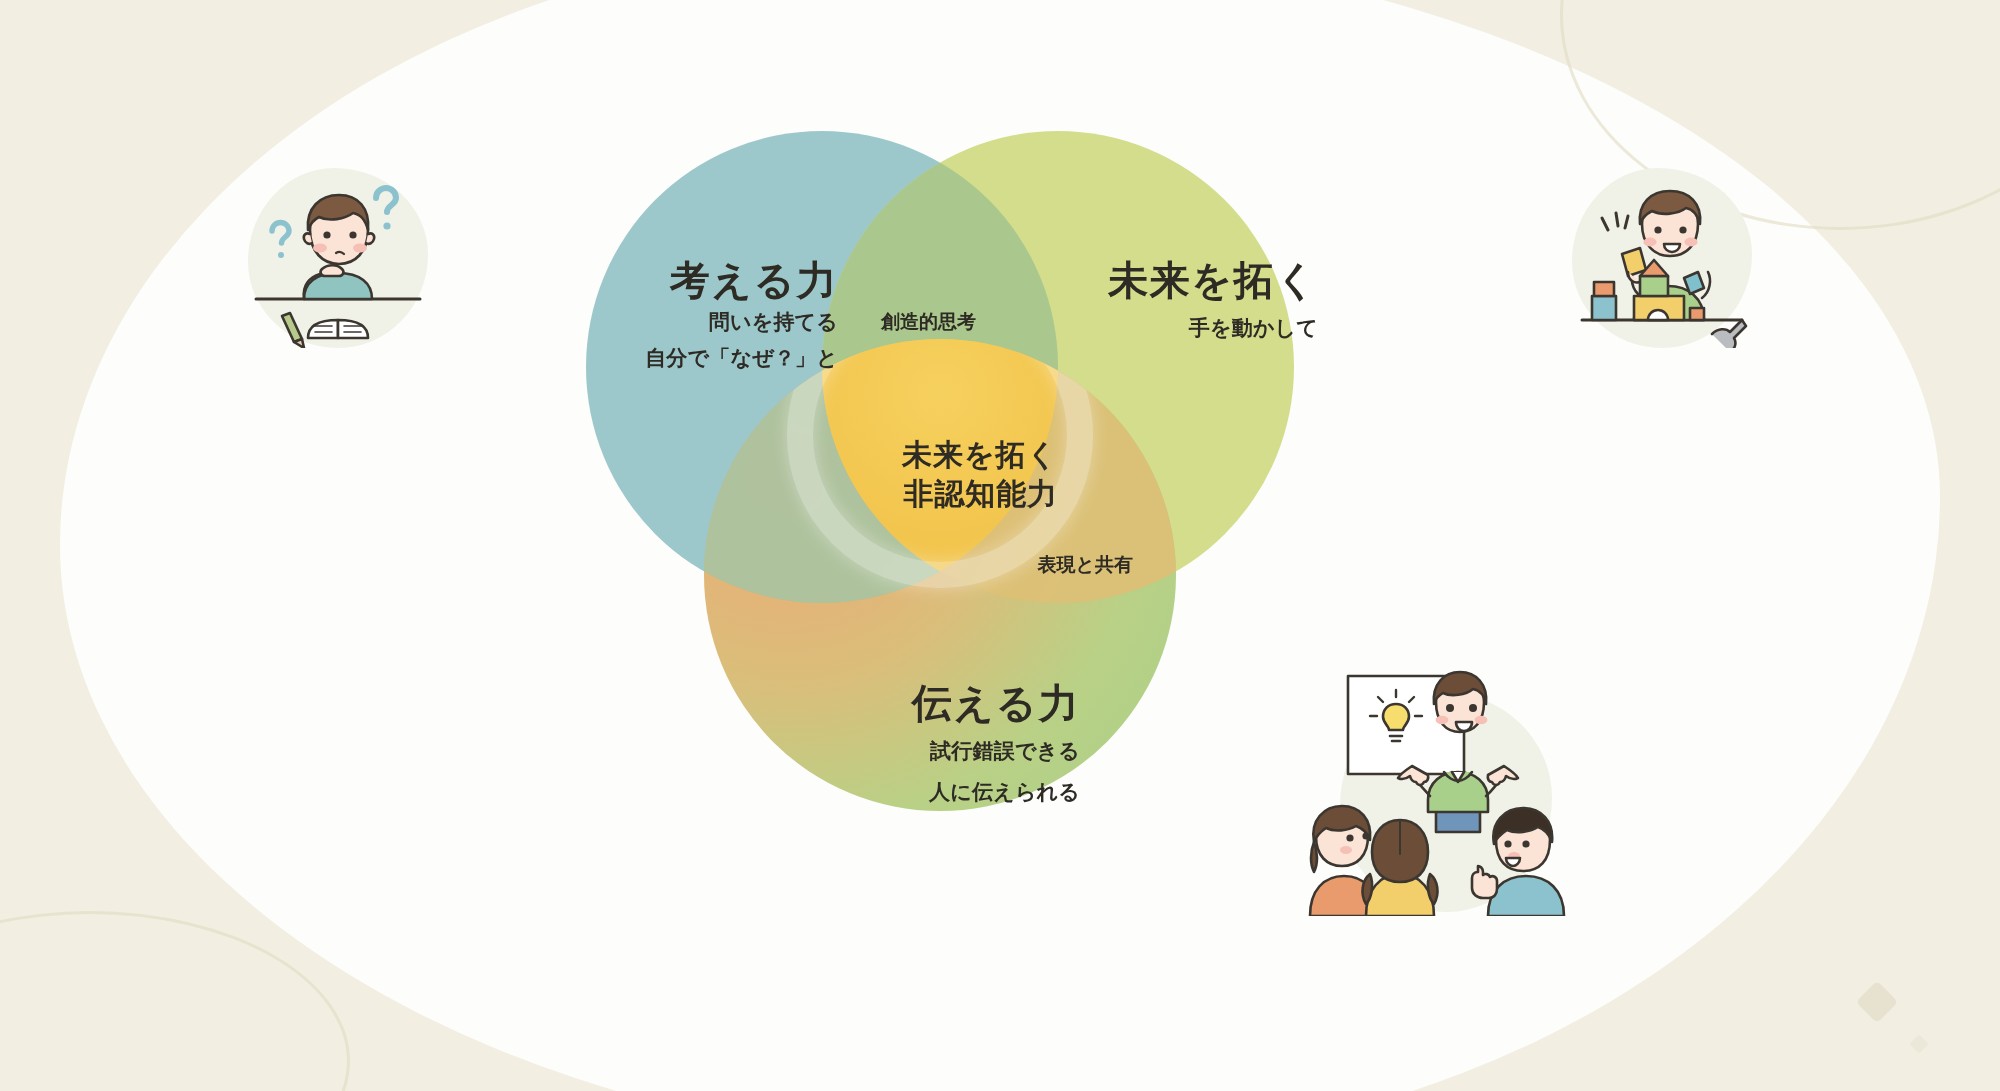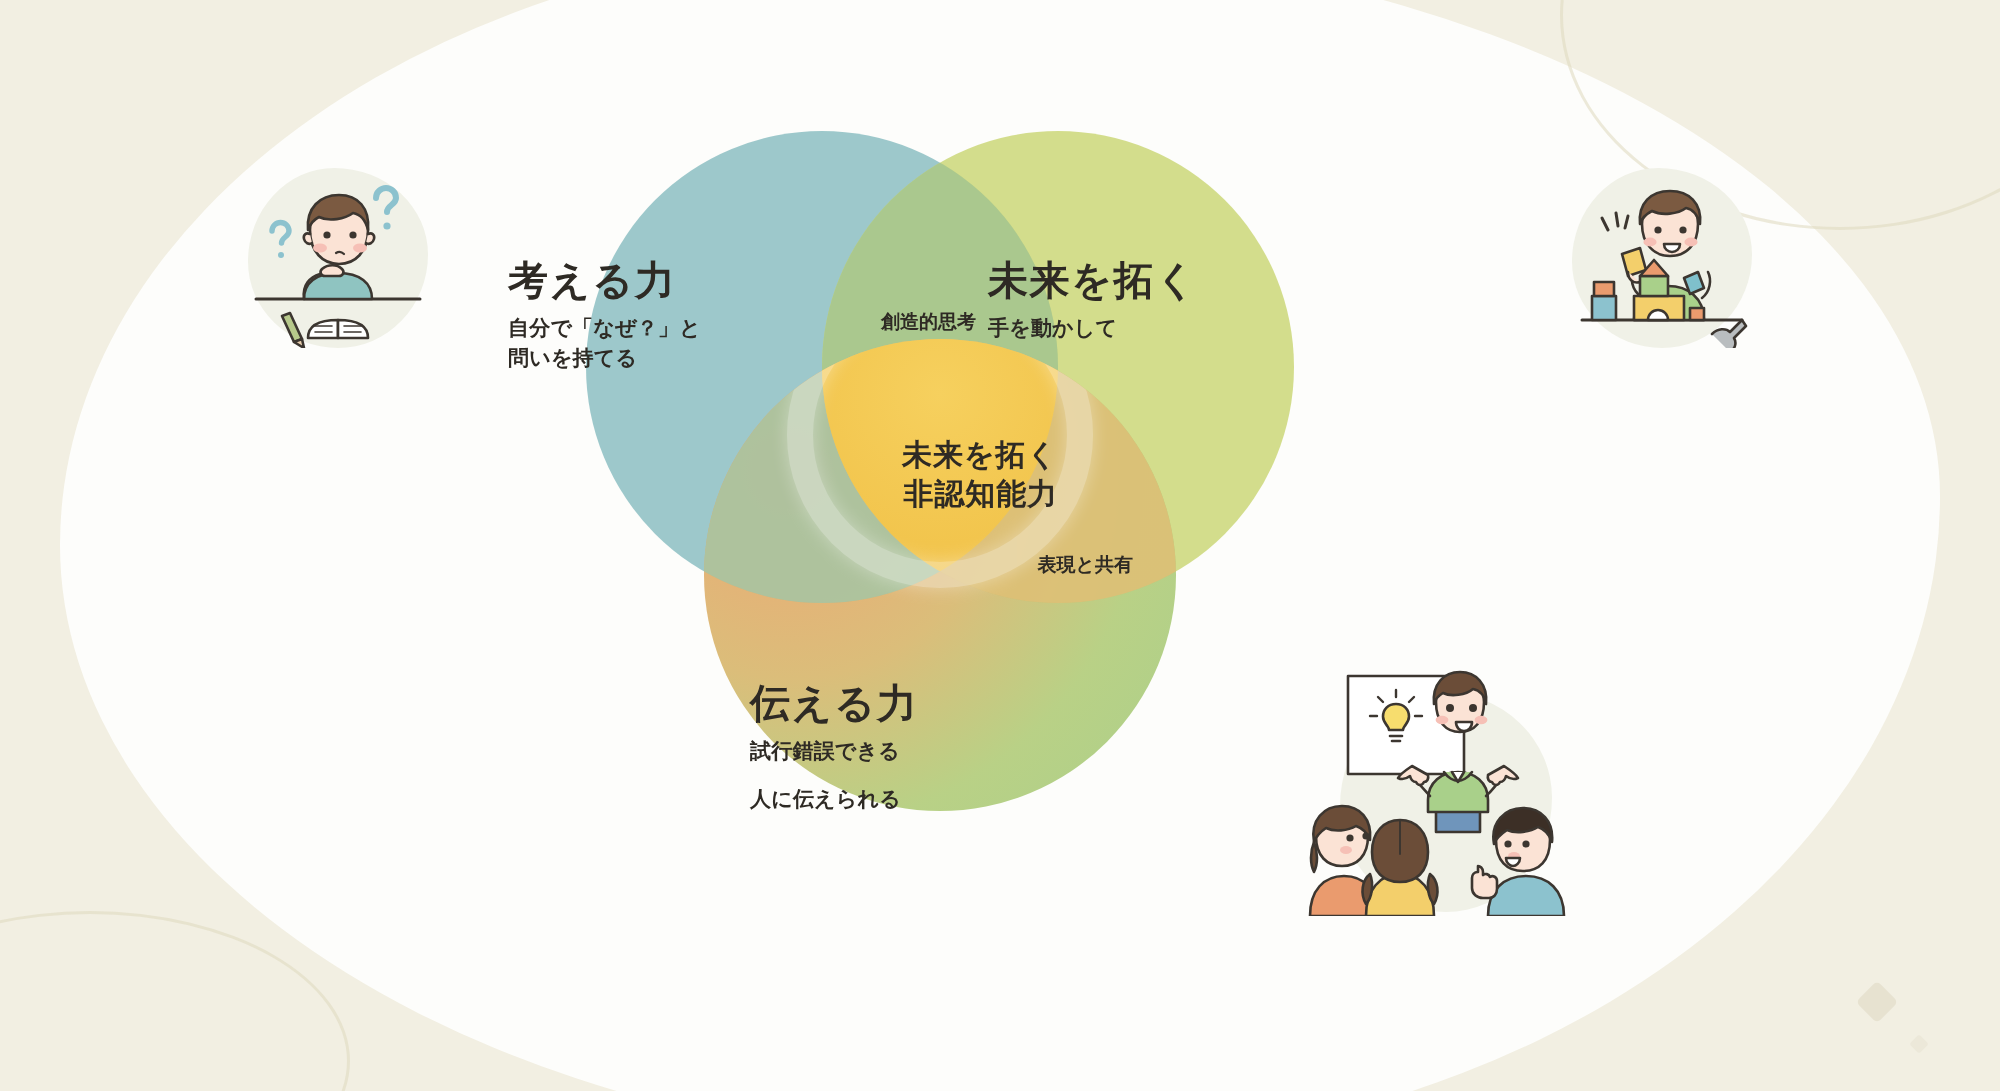--- a/index.html
+++ b/index.html
@@ -32,21 +32,21 @@
   }
   #bg-diamond-br2 {
     position:absolute; right:74px; bottom:40px; width:14px; height:14px;
     background:#ece8d9; transform:rotate(45deg); border-radius:3px;
   }
 
   
   #venn { position:absolute; left:560px; top:105px; width:760px; height:760px; }
   #venn svg { position:absolute; inset:0; width:100%; height:100%; }
 
-  .venn-text { position:absolute; text-align:left; color:#2e2a24; line-height:1.28; }
+  .venn-text { position:absolute; text-align:right; color:#2e2a24; line-height:1.28; }
 
   .lobe-title { font-size:40px; font-weight:700; letter-spacing:.04em; }
   .lobe-sub   { font-size:21px; font-weight:600; margin-top:9px; letter-spacing:.01em; }
 
   #label-think  { left:-52px;  top:150px; width:330px; }
   #label-make   { left:428px;  top:150px; width:330px; }
   #label-tell   { left:190px;  top:573px; width:330px; }
 
   .pair-label { position:absolute; text-align:right; color:#2e2a24;
                 font-size:19px; font-weight:700; line-height:1.3; }
@@ -238,33 +238,33 @@
       <path d="M50 74V46" stroke="#2e2a24" stroke-width="3.4" stroke-linecap="round" fill="none"></path>
       <path d="M50 48C50 34 38 26 24 26c0 14 12 22 26 22z" fill="#a8cb7f" stroke="#2e2a24" stroke-width="3.2" stroke-linejoin="round"></path>
       <path d="M50 48c0-14 12-22 26-22 0 14-12 22-26 22z" fill="#a8cb7f" stroke="#2e2a24" stroke-width="3.2" stroke-linejoin="round"></path>
       <path d="M92 4l4.2 11.2L107 19l-10.8 3.8L92 34l-4.2-11.2L77 19l10.8-3.8L92 4z" fill="#ffffff" stroke="#2e2a24" stroke-width="3" stroke-linejoin="round"></path>
       <path d="M110 34l2.5 6.6 6.5 2.4-6.5 2.4-2.5 6.6-2.5-6.6-6.5-2.4 6.5-2.4L110 34z" fill="#ffffff" stroke="#2e2a24" stroke-width="2.6" stroke-linejoin="round"></path>
     </svg>
   </div>
 
   <div class="venn-text" id="label-think">
     <div class="lobe-title">考える力</div>
+    <div class="lobe-sub" style="margin-top:3px">問いを持てる</div>
     <div class="lobe-sub">自分で「なぜ？」と</div>
-    <div class="lobe-sub" style="margin-top:3px">問いを持てる</div>
   </div>
 
   <div class="venn-text" id="label-make">
     <div class="lobe-title">未来を拓く</div>
     <div class="lobe-sub">手を動かして</div>
   </div>
 
   <div class="venn-text" id="label-tell">
     <div class="lobe-title">伝える力</div>
     <div class="lobe-sub">試行錯誤できる</div>
-    <div class="lobe-sub" style="margin-top:21px">人に伝えられる</div>
+    <div class="lobe-sub" style="margin-top:14px">人に伝えられる</div>
   </div>
 
   <div class="pair-label" id="label-creative">
     <div>創造的思考</div>
   </div>
 
 
   <div class="pair-label" id="label-share">
     <div>表現と共有</div>
   </div>

